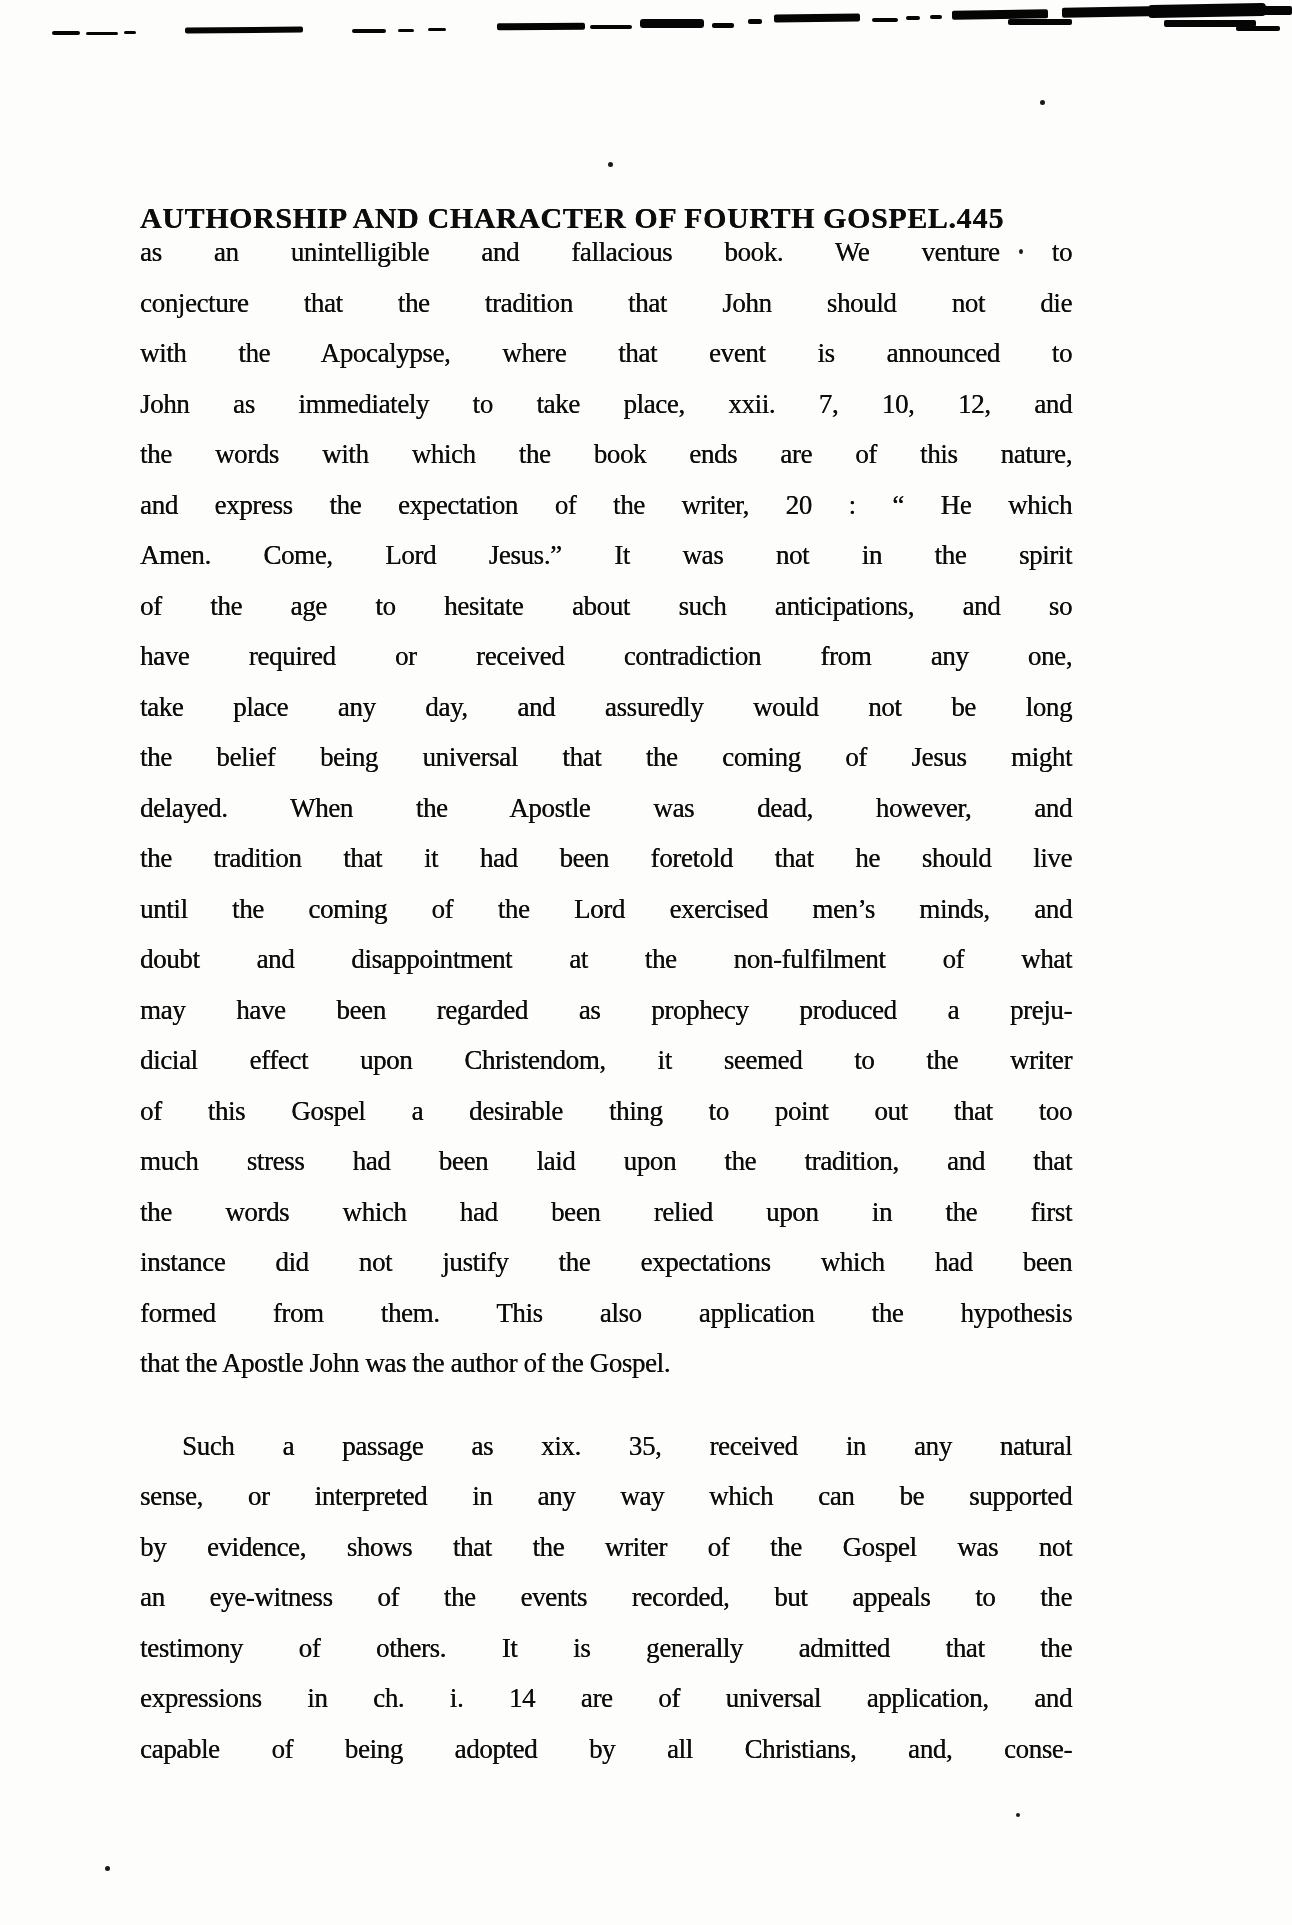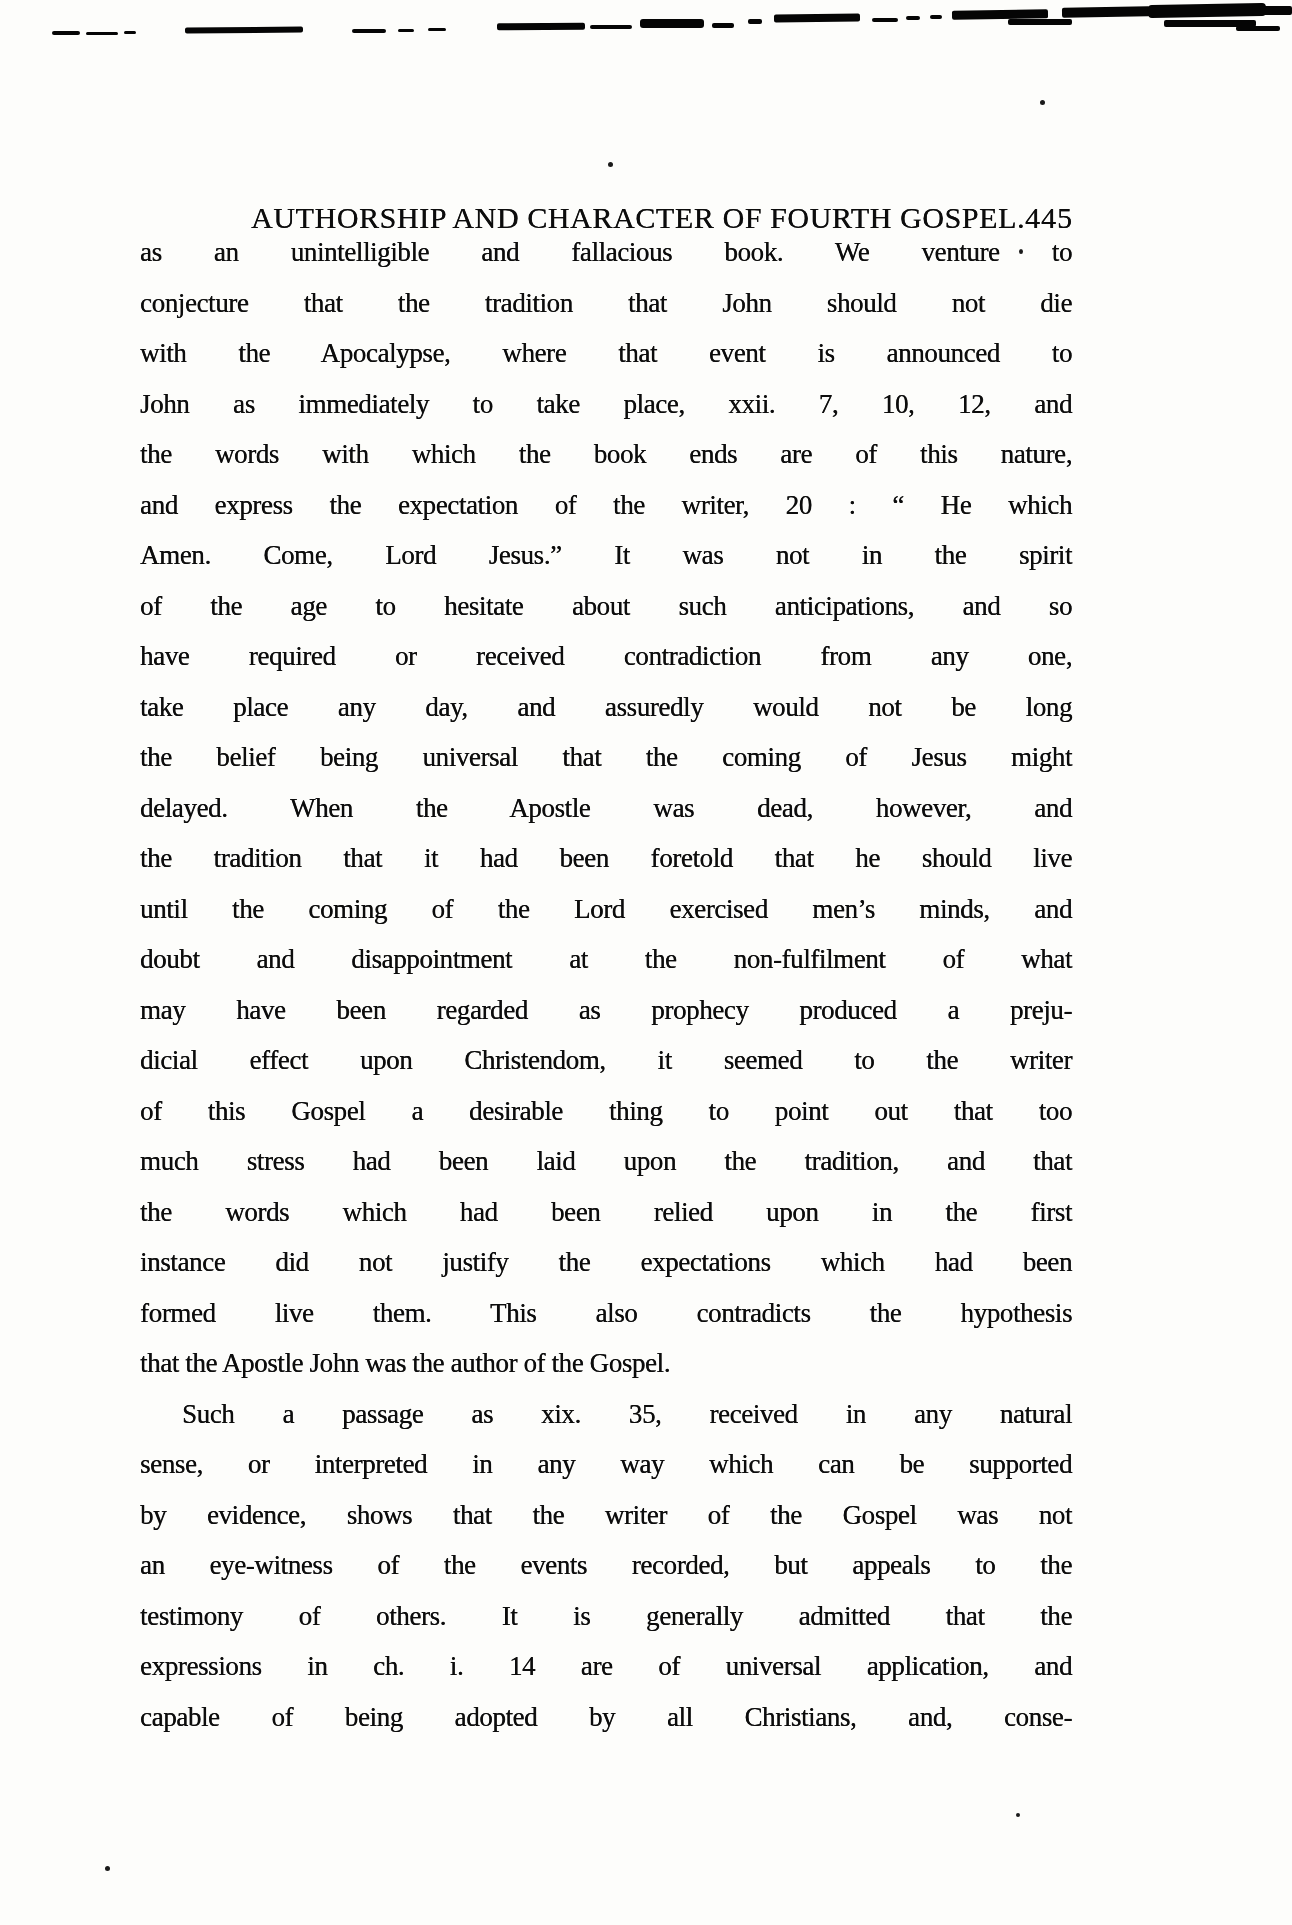--- a/index.html
+++ b/index.html
@@ -12,23 +12,23 @@
     font-family: "Liberation Serif", serif;
     color: #0c0c0c;
   }
   
   .running-header {
     position: absolute;
     left: 140px;
     top: 201px;
     width: 933px;
     display: flex;
-    justify-content: flex-end;
+    justify-content: flex-start;
     align-items: baseline;
-    font-weight: normal;
+    font-weight: bold;
     font-size: 30px;
     letter-spacing: 0.6px;
     white-space: nowrap;
     text-shadow: 0.3px 0.3px 0.5px rgba(0,0,0,0.85);
   }
   .running-header .folio { letter-spacing: 1px; }
   
   .body-text {
     position: absolute;
     left: 140px;
@@ -39,21 +39,21 @@
     letter-spacing: -0.4px;
     text-shadow: 0.3px 0.3px 0.55px rgba(0,0,0,0.85);
   }
   .line {
     text-align: justify;
     text-align-last: justify;
     height: 50.5px;
     overflow: visible;
   }
   .line.para-end { text-align-last: left; }
-  .line.indent { text-indent: 42px; }
+  .line.indent { text-indent: 42px; margin-top: 32px; }
   
   .ink {
     position: absolute;
     background: #050505;
     border-radius: 2px;
   }
   .dot {
     position: absolute;
     background: #1a1a1a;
     border-radius: 50%;
@@ -116,21 +116,21 @@
       <div class="line">delayed. When the Apostle was dead, however, and</div>
       <div class="line">the tradition that it had been foretold that he should live</div>
       <div class="line">until the coming of the Lord exercised men’s minds, and</div>
       <div class="line">doubt and disappointment at the non-fulfilment of what</div>
       <div class="line">may have been regarded as prophecy produced a preju-</div>
       <div class="line">dicial effect upon Christendom, it seemed to the writer</div>
       <div class="line">of this Gospel a desirable thing to point out that too</div>
       <div class="line">much stress had been laid upon the tradition, and that</div>
       <div class="line">the words which had been relied upon in the first</div>
       <div class="line">instance did not justify the expectations which had been</div>
-      <div class="line">formed live them. This also contradicts the hypothesis</div>
+      <div class="line">formed from them. This also application the hypothesis</div>
       <div class="line para-end">that the Apostle John was the author of the Gospel.</div>
     </div>
     <div>
       <div class="line indent">Such a passage as xix. 35, received in any natural</div>
       <div class="line">sense, or interpreted in any way which can be supported</div>
       <div class="line">by evidence, shows that the writer of the Gospel was not</div>
       <div class="line">an eye-witness of the events recorded, but appeals to the</div>
       <div class="line">testimony of others. It is generally admitted that the</div>
       <div class="line">expressions in ch. i. 14 are of universal application, and</div>
       <div class="line">capable of being adopted by all Christians, and, conse-</div>

